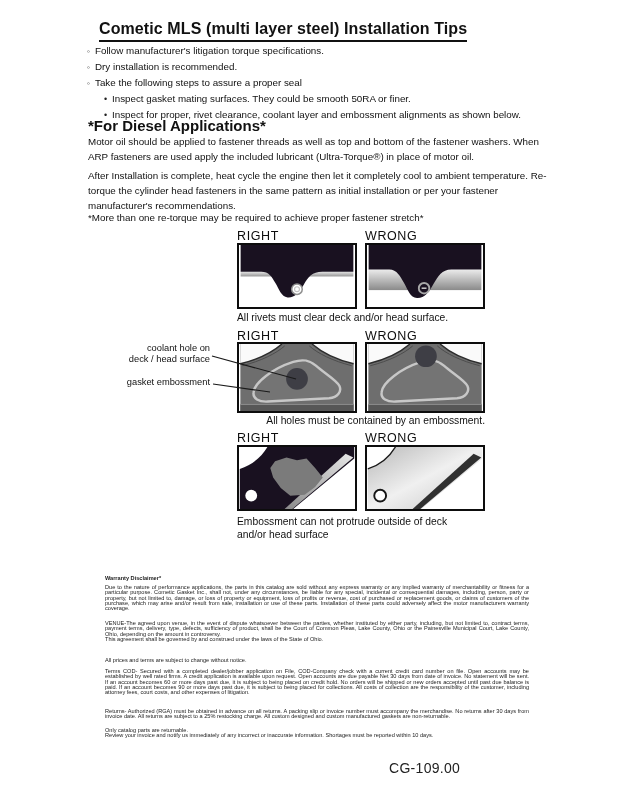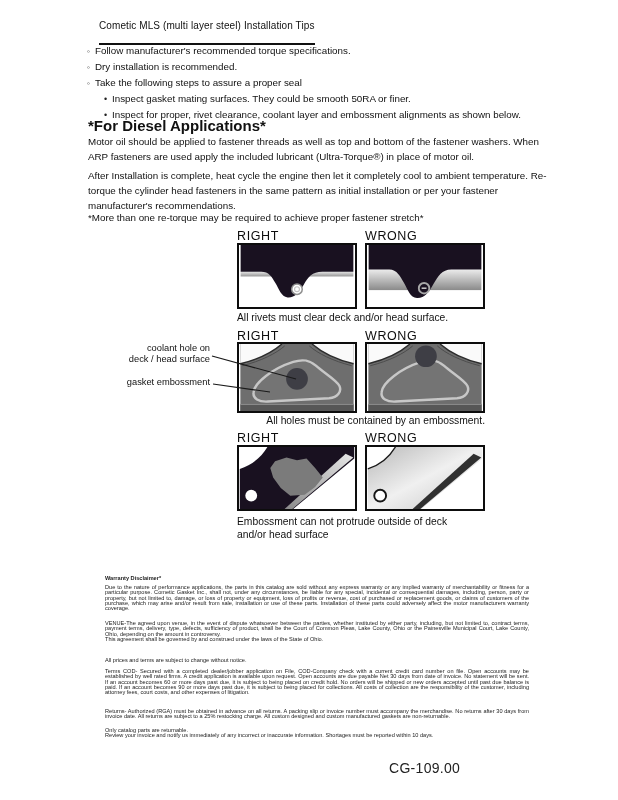--- a/index.html
+++ b/index.html
@@ -2,22 +2,22 @@
 <html><head>
 <meta charset="utf-8">
 <style>
   html,body { margin:0; padding:0; background:#ffffff; }
   .page {
     position:relative; width:618px; height:800px; background:#ffffff;
     font-family:"Liberation Sans", sans-serif; color:#111; overflow:hidden;
   }
   .doc-title {
     position:absolute; left:99px; top:20px;
-    font-size:10px; font-weight:normal; letter-spacing:0.1px;
-    border-bottom:2px solid #111; padding-bottom:12px; display:inline-block;
+    font-size:16px; font-weight:bold; letter-spacing:0.1px;
+    border-bottom:2px solid #111; padding-bottom:2px; display:inline-block;
   }
   .tips { position:absolute; left:87px; top:43px; font-size:9.8px; line-height:15px; }
   .tip-row { display:flex; align-items:baseline; }
   .tip-row .dot { width:8px; font-size:8px; color:#222; flex:none; }
   .tip-row.sub { margin-left:17px; }
   .tip-row.sub .dot { font-size:9px; }
   .diesel-heading { position:absolute; left:88px; top:117px; font-size:15px; font-weight:bold; }
   .body-para { position:absolute; left:88px; width:460px; font-size:9.8px; line-height:15px; }
   .p-oil { top:134px; }
   .p-retorque { top:168px; }
@@ -42,21 +42,21 @@
 </head>
 <body>
 
 <div class="page">
 
   <div class="doc-title">Cometic MLS (multi layer steel) Installation Tips</div>
 
   <div class="tips">
     <div class="tip-row">
       <span class="dot">◦</span>
-      <span>Follow manufacturer's recommended torque specifications.</span>
+      <span>Follow manufacturer's litigation torque specifications.</span>
     </div>
     <div class="tip-row">
       <span class="dot">◦</span>
       <span>Dry installation is recommended.</span>
     </div>
     <div class="tip-row">
       <span class="dot">◦</span>
       <span>Take the following steps to assure a proper seal</span>
     </div>
     <div class="tip-row sub">

